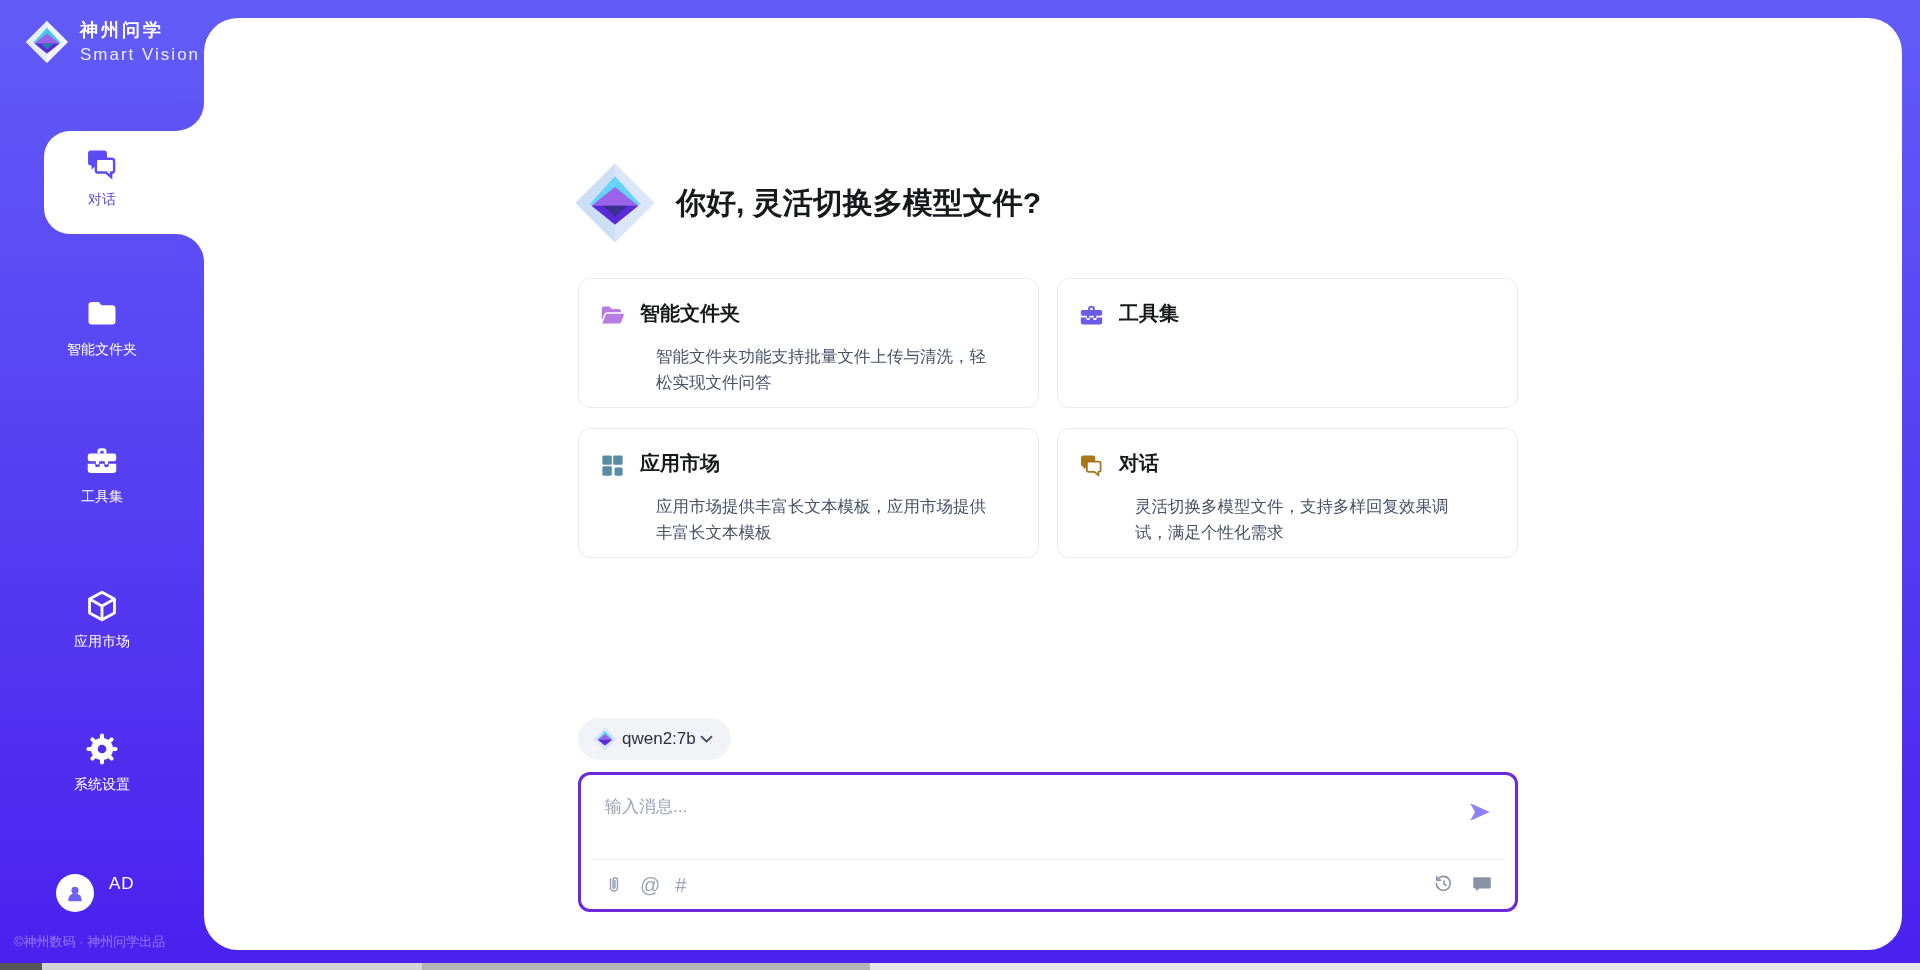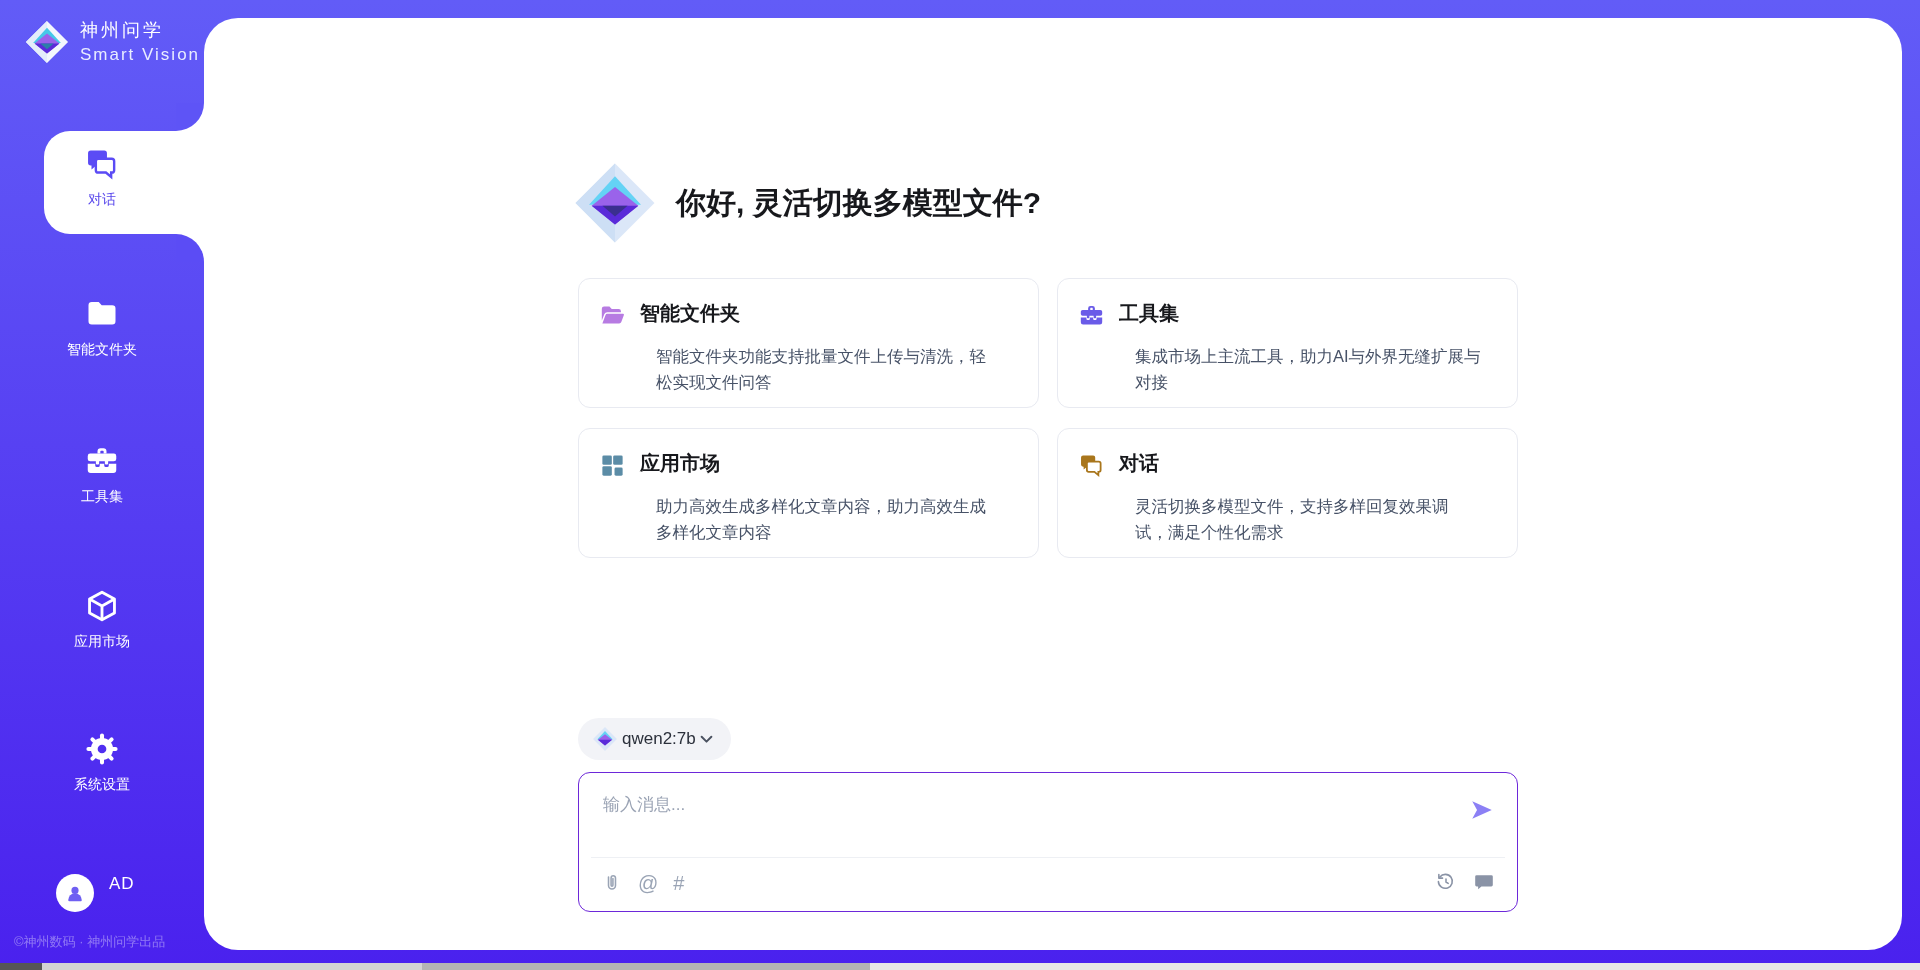--- a/index.html
+++ b/index.html
@@ -20,21 +20,21 @@
   .corner { position:absolute; width:28px; height:28px; background:#fff; z-index:1; }
   .corner-top { left:176px; top:103px; }
   .corner-top::after { content:""; position:absolute; inset:0; background:#5E54F6;
                        border-bottom-right-radius:28px; }
   .corner-bottom { left:176px; top:234px; }
   .corner-bottom::after { content:""; position:absolute; inset:0; background:#5B4CF5;
                           border-top-right-radius:28px; }
 
   
   .logo { position:absolute; left:24px; top:18px; display:flex; align-items:center; gap:10px; z-index:3; }
-  .logo-name { color:#fff; font-size:18px; font-weight:400; letter-spacing:3px; }
+  .logo-name { color:#fff; font-size:18px; font-weight:700; letter-spacing:3px; }
   .logo-sub  { color:#e9edff; font-size:17px; letter-spacing:2px; margin-top:3px; }
 
   .nav-item { position:absolute; left:0; width:204px; display:flex; flex-direction:column;
               align-items:center; gap:9px; color:#fff; font-size:14px; cursor:pointer; z-index:3; }
   .nav-item svg { width:36px; height:36px; display:block; }
   .nav-0 { top:146px; color:#5746EC; }
   .nav-1 { top:296px; }
   .nav-2 { top:443px; }
   .nav-3 { top:588px; }
   .nav-4 { top:731px; }
@@ -63,21 +63,21 @@
   .icon-c1 { color:#B77BE2; } .icon-c2 { color:#6A5BE8; }
   .icon-c3 { color:#5B8CA6; } .icon-c4 { color:#A9761C; }
 
   .model-pill { position:absolute; left:374px; top:700px; height:42px; background:#f2f3f7;
                 border-radius:21px; display:flex; align-items:center; gap:4px;
                 padding:0 18px 0 14px; cursor:pointer; }
   .model-pill .diamond { width:26px; height:26px; }
   .model-name { font-size:17px; color:#2b303b; }
 
   .composer { position:absolute; left:374px; top:754px; width:940px; height:140px;
-              border:1px solid #6d28d9; border-radius:12px; background:#fff; }
+              border:3px solid #6d28d9; border-radius:12px; background:#fff; }
   .composer textarea { position:absolute; left:22px; top:18px; width:840px; height:58px;
               border:none; outline:none; resize:none; background:transparent; color:#333;
               font-family:"Liberation Sans","DejaVu Sans",sans-serif; font-size:17px; }
   .composer textarea::placeholder { color:#9aa3b4; }
   .send-btn { position:absolute; right:22px; top:24px; width:26px; height:26px; cursor:pointer; }
   .composer-divider { position:absolute; left:12px; right:12px; top:84px; height:1px; background:#eef0f4; }
   .tools-left { position:absolute; left:22px; top:98px; display:flex; align-items:center; gap:15px; }
   .tools-right { position:absolute; right:22px; top:98px; display:flex; align-items:center; gap:16px; }
   .tool-glyph { font-size:20px; color:#9aa4b5; line-height:24px; cursor:pointer; }
   .tool-svg { width:22px; height:22px; cursor:pointer; display:block; }
@@ -209,36 +209,35 @@
           <svg viewBox="0 0 24 24" fill="currentColor">
             <path d="M9 7V5.6a2.1 2.1 0 0 1 2.1-2.1h1.8A2.1 2.1 0 0 1 15 5.6V7h-1.9V5.7a.5.5 0 0 0-.5-.5h-1.2a.5.5 0 0 0-.5.5V7Z"></path>
             <rect x="2.5" y="7" width="19" height="5.2" rx="1.6"></rect>
             <path d="M2.5 13.8h5v1.2a1 1 0 0 0 1 1h1a1 1 0 0 0 1-1v-1.2h3v1.2a1 1 0 0 0 1 1h1a1 1 0 0 0 1-1v-1.2h5V18a2 2 0 0 1-2 2h-15a2 2 0 0 1-2-2Z"></path>
             <rect x="7.9" y="11" width="2.2" height="3.4" rx="0.7"></rect>
             <rect x="13.9" y="11" width="2.2" height="3.4" rx="0.7"></rect>
           </svg>
         </span>
         <div>
           <p class="card-title">工具集</p>
-          <p class="card-desc">集成市场上主流工具，助力AI与外界无缝扩展与对接</p>
         </div>
       </div>
 
       <div class="card">
         <span class="card-icon icon-c3">
           <svg viewBox="0 0 24 24" fill="currentColor">
             <rect x="3" y="3" width="8.4" height="8.4" rx="1.2"></rect>
             <rect x="12.6" y="3" width="8.4" height="8.4" rx="1.2"></rect>
             <rect x="3" y="12.6" width="8.4" height="8.4" rx="1.2"></rect>
             <rect x="13.8" y="13.8" width="7.2" height="7.2" rx="1.2"></rect>
           </svg>
         </span>
         <div>
           <p class="card-title">应用市场</p>
-          <p class="card-desc">助力高效生成多样化文章内容，助力高效生成多样化文章内容</p>
+          <p class="card-desc">应用市场提供丰富长文本模板，应用市场提供丰富长文本模板</p>
         </div>
       </div>
 
       <div class="card">
         <span class="card-icon icon-c4">
           <svg viewBox="0 0 24 24">
             <path d="M4.5 3h9a1.8 1.8 0 0 1 1.8 1.8v6.4a1.8 1.8 0 0 1-1.8 1.8H8.2L5 15.6V13h-.5a1.8 1.8 0 0 1-1.8-1.8V4.8A1.8 1.8 0 0 1 4.5 3Z" fill="currentColor"></path>
             <path d="M9.5 8.5h9a1.6 1.6 0 0 1 1.6 1.6v6a1.6 1.6 0 0 1-1.6 1.6h-.4v2.9l-3.5-2.9H9.5a1.6 1.6 0 0 1-1.6-1.6v-6a1.6 1.6 0 0 1 1.6-1.6Z" fill="#fff" stroke="currentColor" stroke-width="1.6"></path>
           </svg>
         </span>

